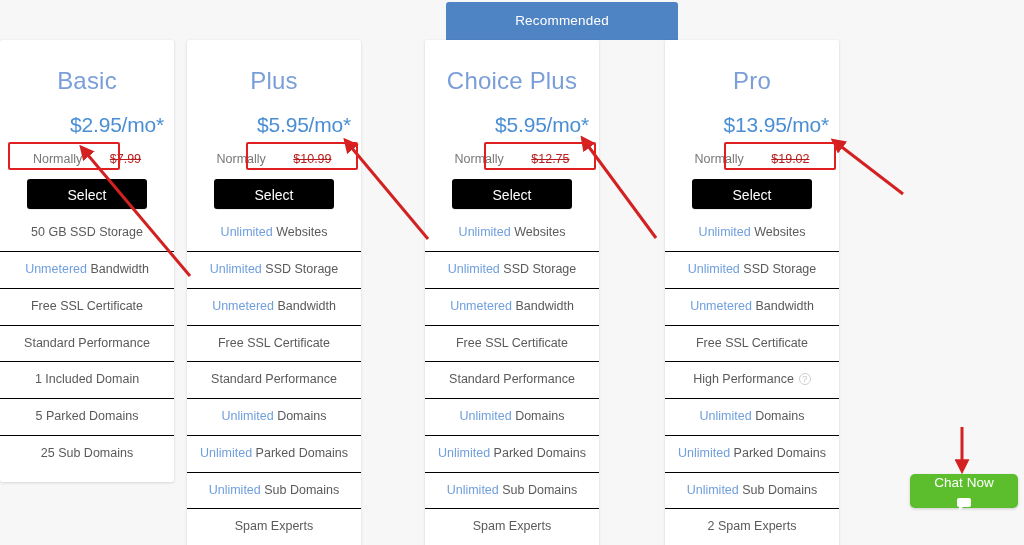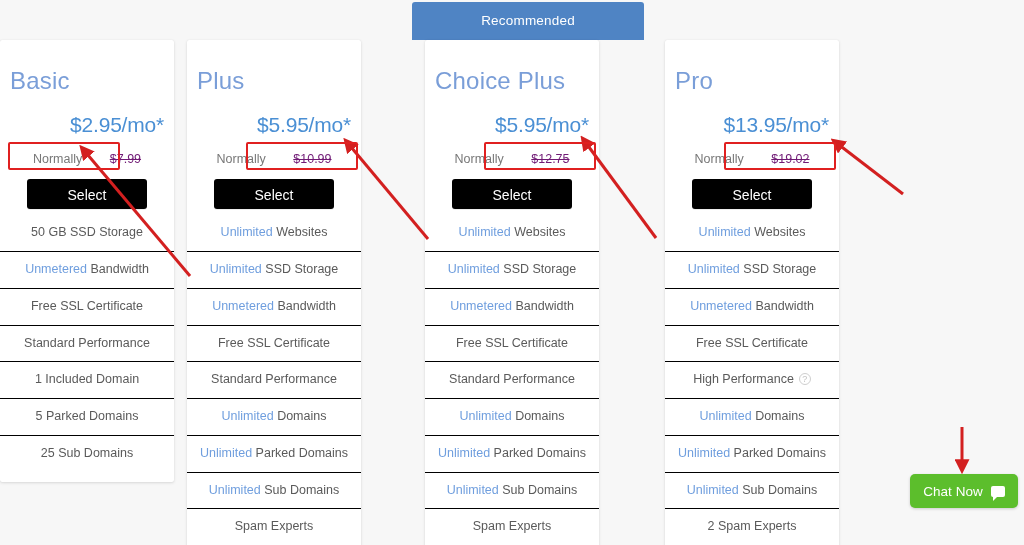--- a/index.html
+++ b/index.html
@@ -26,21 +26,21 @@
     background: #ffffff;
     border-radius: 2px;
     box-shadow: 0 1px 3px rgba(0,0,0,0.12), 0 0 1px rgba(0,0,0,0.10);
     padding: 0;
     overflow: hidden;
   }
   .card.recommended { top: 40px; }
   .card-inner { padding: 0 10px; }
 
   .plan-name {
-    text-align: left;
+    text-align: center;
     font-size: 24px;
     color: #7a9ed8;
     font-weight: 400;
     margin: 0;
     padding: 28px 0 0 0;
     letter-spacing: .2px;
     line-height: 1.1;
   }
   .plan-price {
     text-align: right;
@@ -52,21 +52,21 @@
     letter-spacing: -.2px;
   }
   .plan-normally {
     text-align: center;
     font-size: 12.5px;
     color: #777777;
     padding: 15px 0 0 0;
     margin: 0;
     white-space: nowrap;
   }
-  .plan-normally s { color: #701a75; padding-left: 24px; }
+  .plan-normally s { color: #b91c1c; padding-left: 24px; }
 
   .select-btn {
     display: block;
     margin: 13px auto 0 auto;
     width: 120px;
     height: 30px;
     line-height: 30px;
     background: #000000;
     color: #ffffff;
     font-size: 14px;
@@ -101,21 +101,21 @@
     font-size: 9px;
     text-align: center;
     margin-left: 5px;
     vertical-align: 1px;
     cursor: pointer;
   }
 
   
   .rec-banner {
     position: absolute;
-    left: 412px; top: 2px;
+    left: 446px; top: 2px;
     width: 232px; height: 38px;
     background: #4f84c4;
     color: #ffffff;
     font-size: 13.5px;
     text-align: center;
     line-height: 38px;
     border-radius: 3px 3px 0 0;
     letter-spacing: .2px;
   }
 
@@ -143,20 +143,21 @@
     border: none;
     border-radius: 5px;
     font-size: 13.5px;
     font-family: "Liberation Sans", sans-serif;
     cursor: pointer;
     display: flex;
     align-items: center;
     justify-content: center;
     gap: 8px;
     box-shadow: 0 1px 3px rgba(0,0,0,0.18);
+    flex-direction: column;
   }
   .chat-bubble-icon {
     display: inline-block;
     width: 14px; height: 11px;
     background: #ffffff;
     border-radius: 2px;
     position: relative;
   }
   .chat-bubble-icon:after {
     content: "";

